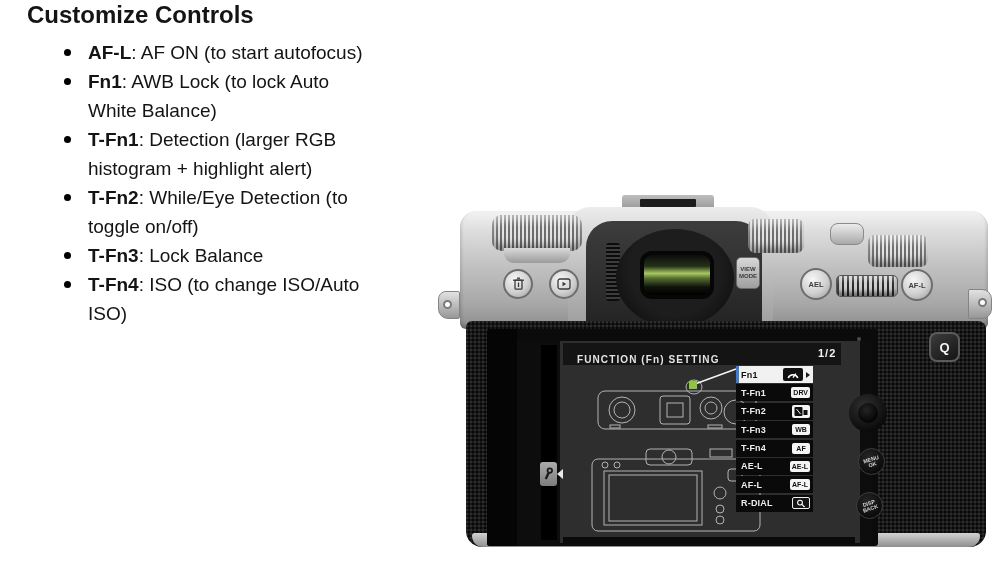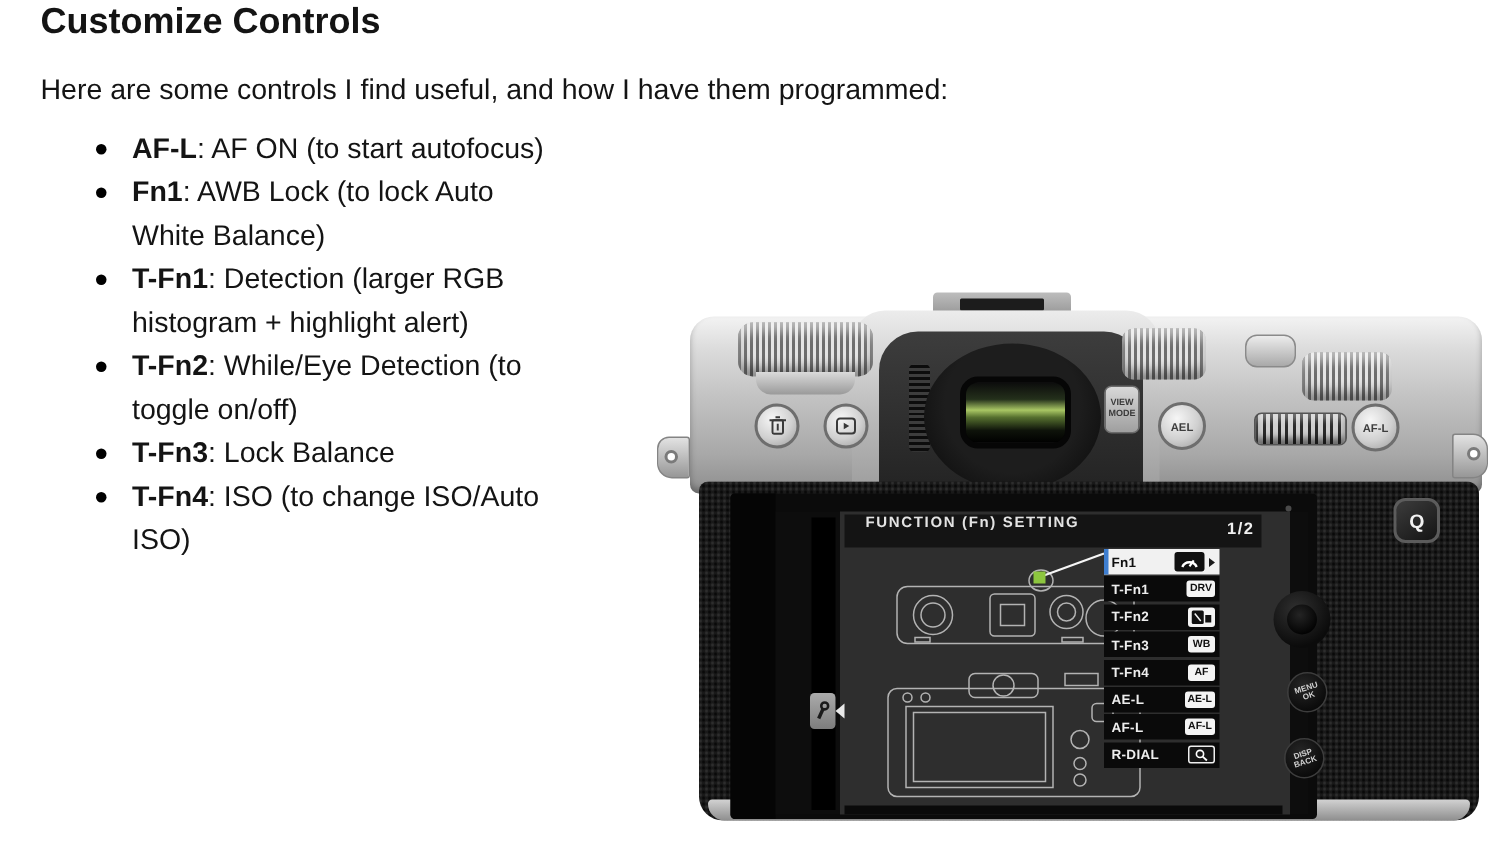--- a/index.html
+++ b/index.html
@@ -59,21 +59,21 @@
   .shutter-btn { left:390px; top:28px; width:34px; height:22px; border-radius:8px; border:1px solid #8a8a8a;
     background:linear-gradient(180deg,#ececec,#a9a9a9); }
   .dial-ec { left:428px; top:40px; width:60px; height:32px; border-radius:8px; }
 
   .btn-round-silver { border-radius:50%;
     background:radial-gradient(circle at 38% 32%,#f6f6f6,#d0d0d0 55%,#9b9b9b);
     border:2px solid #6e6e6e; display:flex; align-items:center; justify-content:center; }
   .btn-trash { left:63px; top:74px; width:30px; height:30px; }
   .btn-play  { left:109px; top:74px; width:30px; height:30px; }
   .btn-trash svg,.btn-play svg { position:static; }
-  .btn-ael { left:332px; top:73px; width:32px; height:32px; }
+  .btn-ael { left:360px; top:73px; width:32px; height:32px; }
   .btn-afl { left:461px; top:74px; width:32px; height:32px; }
   .btn-ael span,.btn-afl span { position:static; font-size:7.5px; font-weight:bold; color:#3d3d3d; }
   .cmd-dial { left:396px; top:80px; width:62px; height:22px; border-radius:5px; border:1px solid #555;
     background:repeating-linear-gradient(90deg,#2b2b2b 0 2px,#cfcfcf 2px 5px);
     box-shadow:inset 0 4px 5px rgba(255,255,255,.35), inset 0 -4px 5px rgba(0,0,0,.5); }
 
   .lug { background:linear-gradient(180deg,#e2e2e2,#979797); border:1px solid #848484; }
   .lug-left { left:-2px; top:96px; width:22px; height:28px; border-radius:8px 2px 2px 10px; }
   .lug-right { left:528px; top:94px; width:24px; height:30px; border-radius:2px 10px 10px 2px; }
   .lug-hole { position:absolute; width:9px; height:9px; border-radius:50%; background:#fff;
@@ -93,21 +93,21 @@
   .lcd-hinge { left:0; top:0; width:30px; height:217px; background:#050505; border-radius:3px 0 0 3px; }
   .screen-area { left:30px; top:12px; width:355px; height:202px; background:#0d0d0d; }
   .edge-bar { left:54px; top:16px; width:16px; height:195px; background:#000; }
   .wrench-tab { left:53px; top:133px; width:17px; height:24px; border-radius:3px;
     background:linear-gradient(180deg,#ababab,#7d7d7d); display:flex; align-items:center; justify-content:center; }
   .wrench-tab svg { position:static; }
   .tab-arrow { left:70px; top:140px; width:0; height:0; border-top:5px solid transparent;
     border-bottom:5px solid transparent; border-right:6px solid #e9e9e9; }
 
   .screen-content { left:73px; top:12px; width:300px; height:202px; background:#2e2e2e; overflow:hidden; }
-  .titlebar { left:3px; top:2px; width:278px; height:22px; background:#141414; display:flex; align-items:flex-start; }
+  .titlebar { left:3px; top:2px; width:278px; height:22px; background:#141414; display:flex; align-items:flex-end; }
   .titlebar .t { position:static; margin-left:14px; font-size:10px; font-weight:bold; letter-spacing:1.1px; color:#e3e3e3; }
   .page-ind { left:226px; top:6px; font-size:11px; font-weight:bold; color:#f0f0f0; letter-spacing:1px;margin-left:32px; }
   .diagram-svg { left:0; top:0; }
   .bottom-strip { left:3px; top:196px; width:292px; height:8px; background:#0a0a0a; }
 
   .menu { left:176px; top:25px; width:77px; }
   .menu .row { position:relative; display:flex; align-items:center; gap:2px;
     width:77px; height:17px; margin-bottom:1.4px; background:#0a0a0a; padding:0 3px 0 5px; }
   .menu .row .mlabel { position:static; flex:1; font-size:9px; font-weight:bold; color:#ededed; letter-spacing:.2px; }
   .menu .row.selected { background:#f1f1f1; }
@@ -141,21 +141,20 @@
   .btn-menuok { left:418px; top:253px; width:27px; height:27px; }
   .btn-dispback { left:416px; top:297px; width:27px; height:27px; }
   .btn-menuok span,.btn-dispback span { position:static; font-size:6px; font-weight:bold; line-height:6px;
     color:#d2d2d2; text-align:center; white-space:pre-line; transform:rotate(-18deg) scale(.9); }
 </style>
 </head>
 <body>
 
 <div class="doc">
   <h1 class="heading">Customize Controls</h1>
-  <p class="para para-gap">Here are some controls I find useful, and how I have them programmed:</p>
   <ul class="bullets">
     <li><span class="term">AF-L</span><span class="desc">: AF ON (to start autofocus)</span></li>
     <li><span class="term">Fn1</span><span class="desc">: AWB Lock (to lock Auto
 White Balance)</span></li>
     <li><span class="term">T-Fn1</span><span class="desc">: Detection (larger RGB
 histogram + highlight alert)</span></li>
     <li><span class="term">T-Fn2</span><span class="desc">: While/Eye Detection (to
 toggle on/off)</span></li>
     <li><span class="term">T-Fn3</span><span class="desc">: Lock Balance</span></li>
     <li><span class="term">T-Fn4</span><span class="desc">: ISO (to change ISO/Auto

